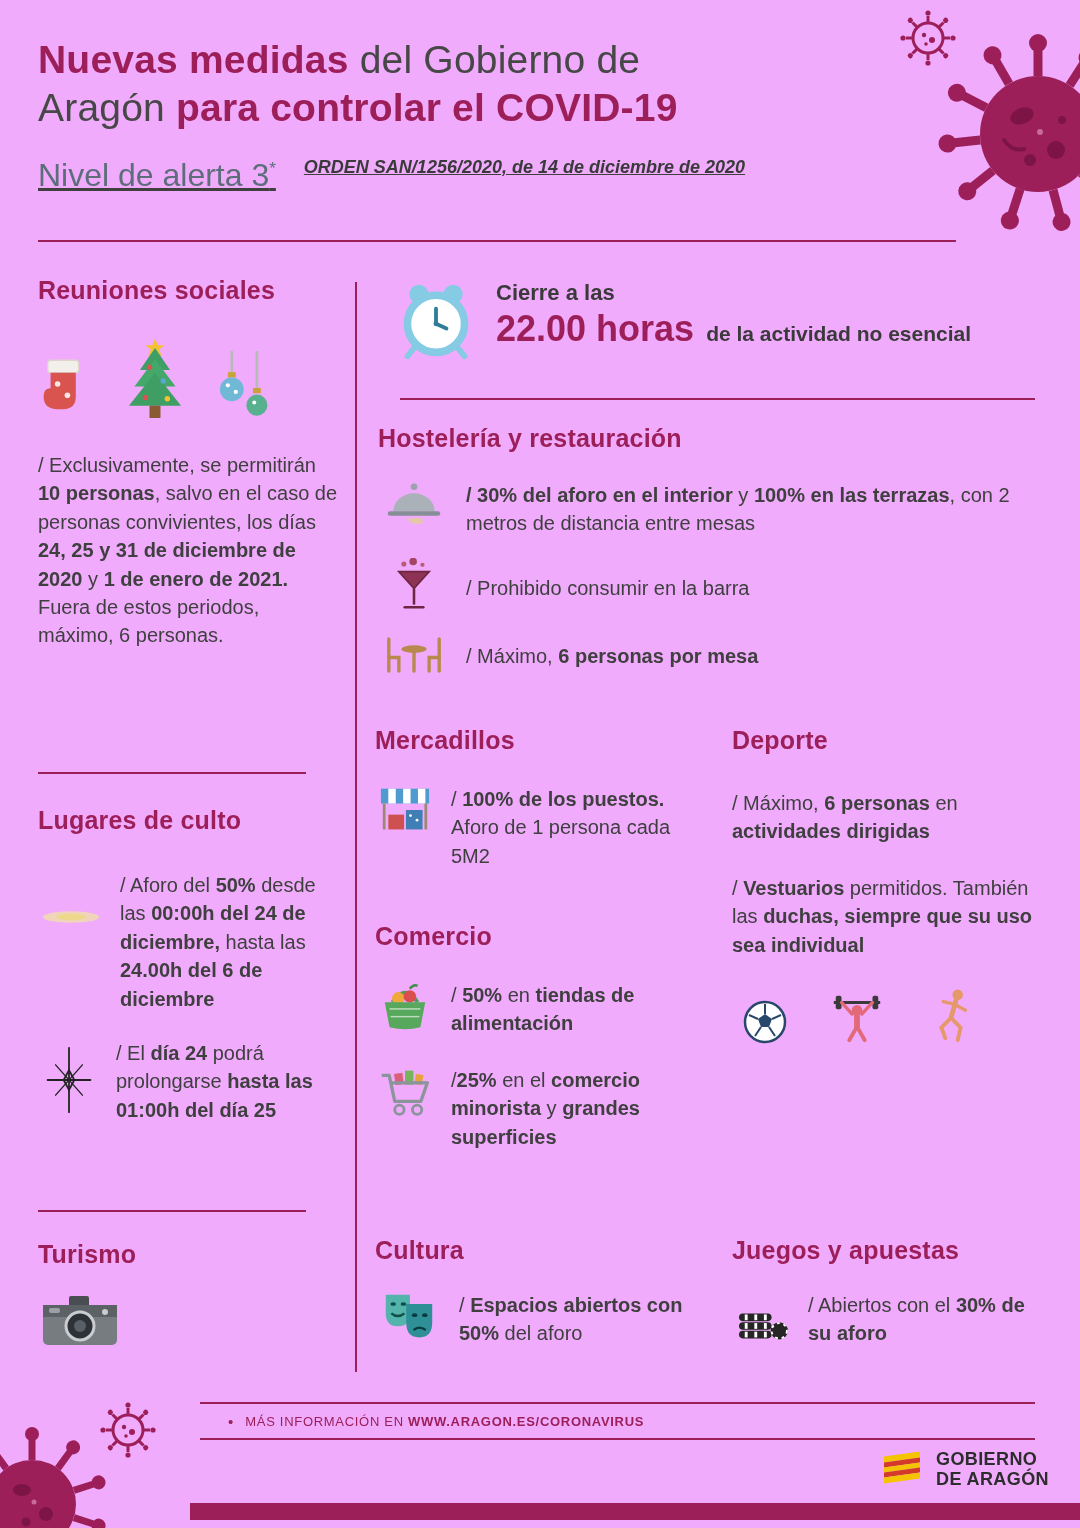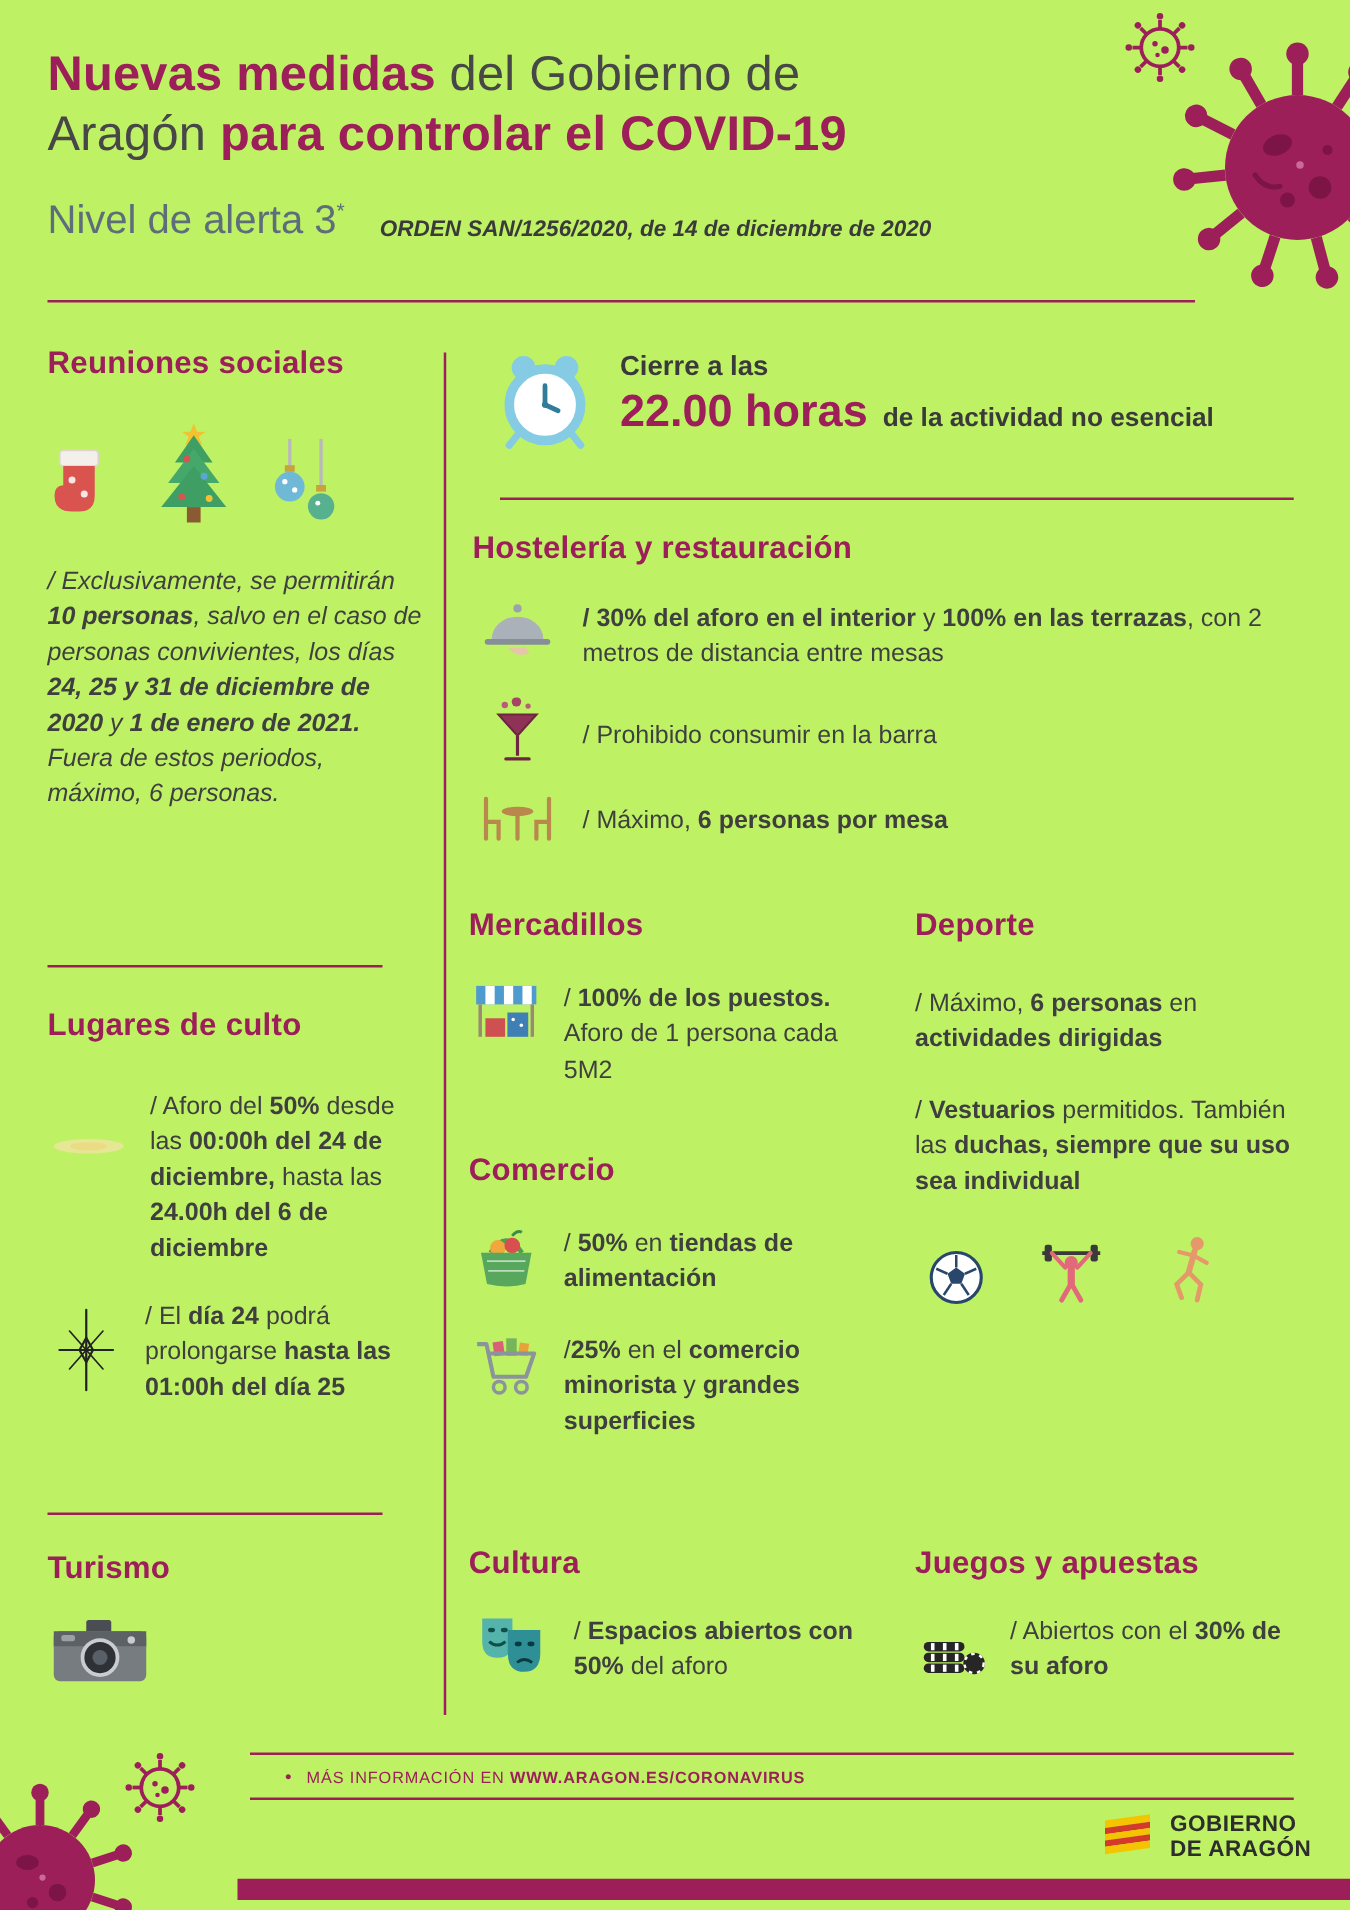--- a/index.html
+++ b/index.html
@@ -1,28 +1,28 @@
 <!DOCTYPE html>
 <html style="--accent: #9c1f5a; --text: #3f3f3f;"><head>
 <meta charset="utf-8">
 <style>
   :root { --accent:#9c1f5a; --text:#3f3f3f; }
   * { margin:0; padding:0; box-sizing:border-box; }
   html,body { background:#e9e9e9; }
   .page {
     position:relative; width:1080px; height:1528px; margin:0 auto;
-    background:#bef264; overflow:hidden;
+    background:#f0abfc; overflow:hidden;
     font-family:"Liberation Sans", sans-serif; color:var(--text);
   }
   .abs { position:absolute; }
   .b { font-weight:700; }
   .m { color:var(--accent); }
 
   .title { font-size:39px; line-height:1.24; color:#474747; font-weight:400; letter-spacing:0.2px; }
-  .alert-row { display:flex; align-items:flex-end; gap:28px; margin-top:24px; }
+  .alert-row { display:flex; align-items:flex-start; gap:28px; margin-top:24px;text-decoration:underline; }
   .alert-level { font-size:32px; color:#5d6e7a; }
   .alert-level sup { font-size:17px; color:#5d6e7a; }
   .order-ref { font-size:18px; font-style:italic; font-weight:700; color:#3a3a3a; }
 
   .hrule { height:2px; background:var(--accent); }
   .vrule { width:2px; background:var(--accent); }
 
   .sec-title { font-size:25px; font-weight:700; color:var(--accent); letter-spacing:0.2px; }
   .body-text { font-size:20px; line-height:1.42; color:var(--text); }
 
@@ -143,21 +143,21 @@
         <line x1="31" y1="0" x2="31" y2="29" stroke="#b9b9b9" stroke-width="2"></line>
         <rect x="9" y="16" width="6" height="4" fill="#c9a23c"></rect>
         <circle cx="12" cy="29" r="9" fill="#6fb9d6"></circle>
         <circle cx="9" cy="26" r="1.6" fill="#fff"></circle>
           <circle cx="15" cy="31" r="1.6" fill="#fff"></circle>
         <rect x="28" y="28" width="6" height="4" fill="#c9a23c"></rect>
         <circle cx="31" cy="41" r="8" fill="#57b08e"></circle>
         <circle cx="29" cy="39" r="1.5" fill="#fff"></circle>
       </svg>
     </div>
-    <p class="body-text" style="margin-top:26px;font-style:italic;"><span>/ Exclusivamente, se permitirán </span><span class="b">10 personas</span><span>, salvo en el caso de personas convivientes, los días </span><span class="b">24, 25 y 31 de diciembre de 2020</span><span> y </span><span class="b">1 de enero de 2021.</span><span> Fuera de estos periodos, máximo, 6 personas.</span></p>
+    <p class="body-text" style="margin-top:26px;"><span>/ Exclusivamente, se permitirán </span><span class="b">10 personas</span><span>, salvo en el caso de personas convivientes, los días </span><span class="b">24, 25 y 31 de diciembre de 2020</span><span> y </span><span class="b">1 de enero de 2021.</span><span> Fuera de estos periodos, máximo, 6 personas.</span></p>
   </section>
 
   <div class="abs hrule" style="left:38px; top:772px; width:268px;"></div>
 
   <section class="abs" style="left:38px; top:806px; width:302px;">
     <h2 class="sec-title">Lugares de culto</h2>
     <div class="item-row" style="margin-top:36px;">
       <div class="icon-cell" style="flex-basis:62px;">
         <svg viewBox="0 0 80 28" width="66" height="24" style="margin-top:34px;">
           <ellipse cx="40" cy="14" rx="34" ry="7" fill="#f1e3a6" opacity="0.75"></ellipse>

